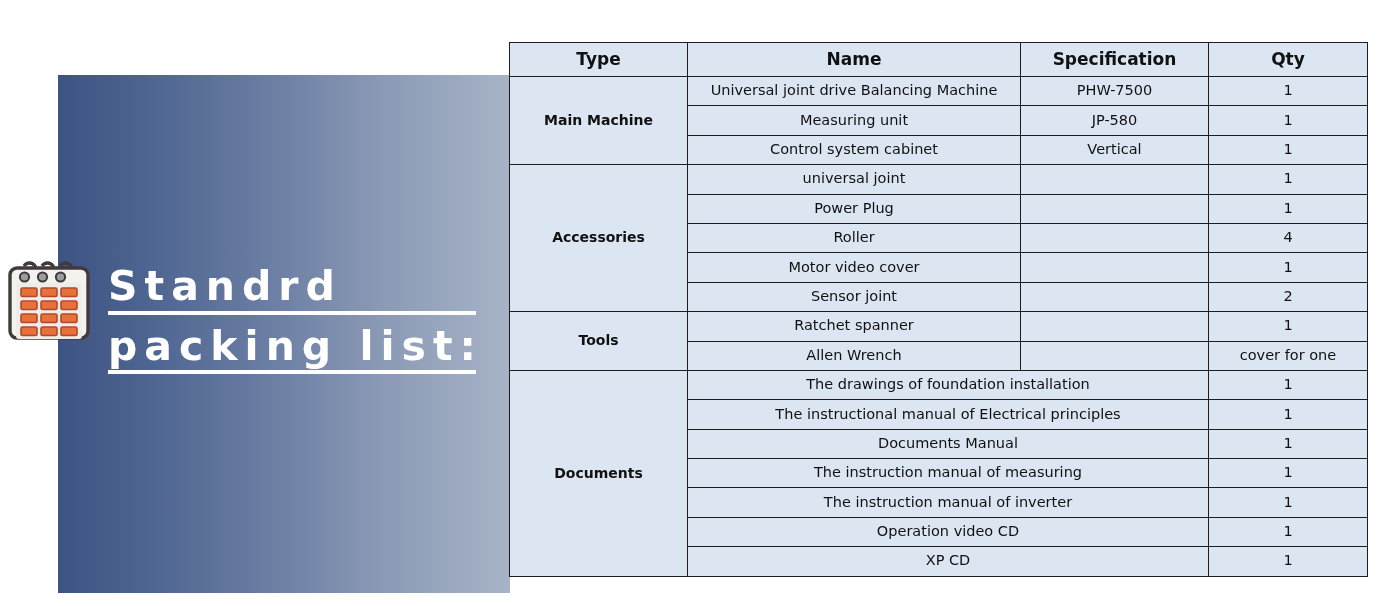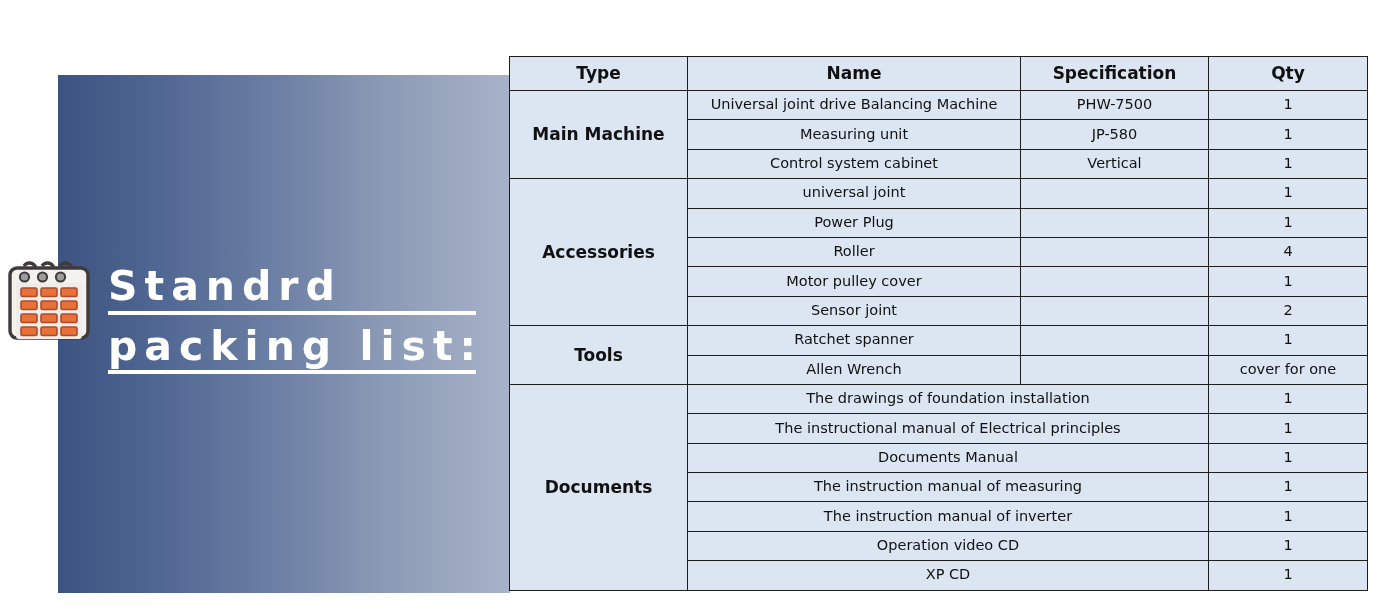--- a/index.html
+++ b/index.html
@@ -52,21 +52,21 @@
     left: 4px;
     top: 250px;
     width: 90px;
     height: 94px;
   }
 
   
   #packing-table {
     position: absolute;
     left: 509px;
-    top: 56px;
+    top: 42px;
     width: 858px;
     border-collapse: collapse;
     table-layout: fixed;
     background: #dce6f3;
   }
   #packing-table td, #packing-table th {
     border: 1.6px solid #1d1d1d;
     background: #dce6f3;
     color: #111111;
     font-family: "DejaVu Sans", sans-serif;
@@ -77,21 +77,21 @@
     padding: 0;
     height: 28.4px;
     line-height: 1.1;
   }
   #packing-table th {
     font-size: 17px;
     font-weight: bold;
     height: 33px;
   }
   #packing-table td.type-cell {
-    font-size: 17px;
+    font-size: 14px;
     font-weight: bold;
   }
   .col-type   { width: 178px; }
   .col-name   { width: 333px; }
   .col-spec   { width: 188px; }
   .col-qty    { width: 159px; }
 </style>
 </head>
 <body>
 
@@ -178,21 +178,21 @@
         <td>Power Plug</td>
         <td></td>
         <td>1</td>
       </tr>
       <tr>
         <td>Roller</td>
         <td></td>
         <td>4</td>
       </tr>
       <tr>
-        <td>Motor pulley cover</td>
+        <td>Motor video cover</td>
         <td></td>
         <td>1</td>
       </tr>
       <tr>
         <td>Sensor joint</td>
         <td></td>
         <td>2</td>
       </tr>
       <tr>
         <td class="type-cell" rowspan="2">Tools</td>

